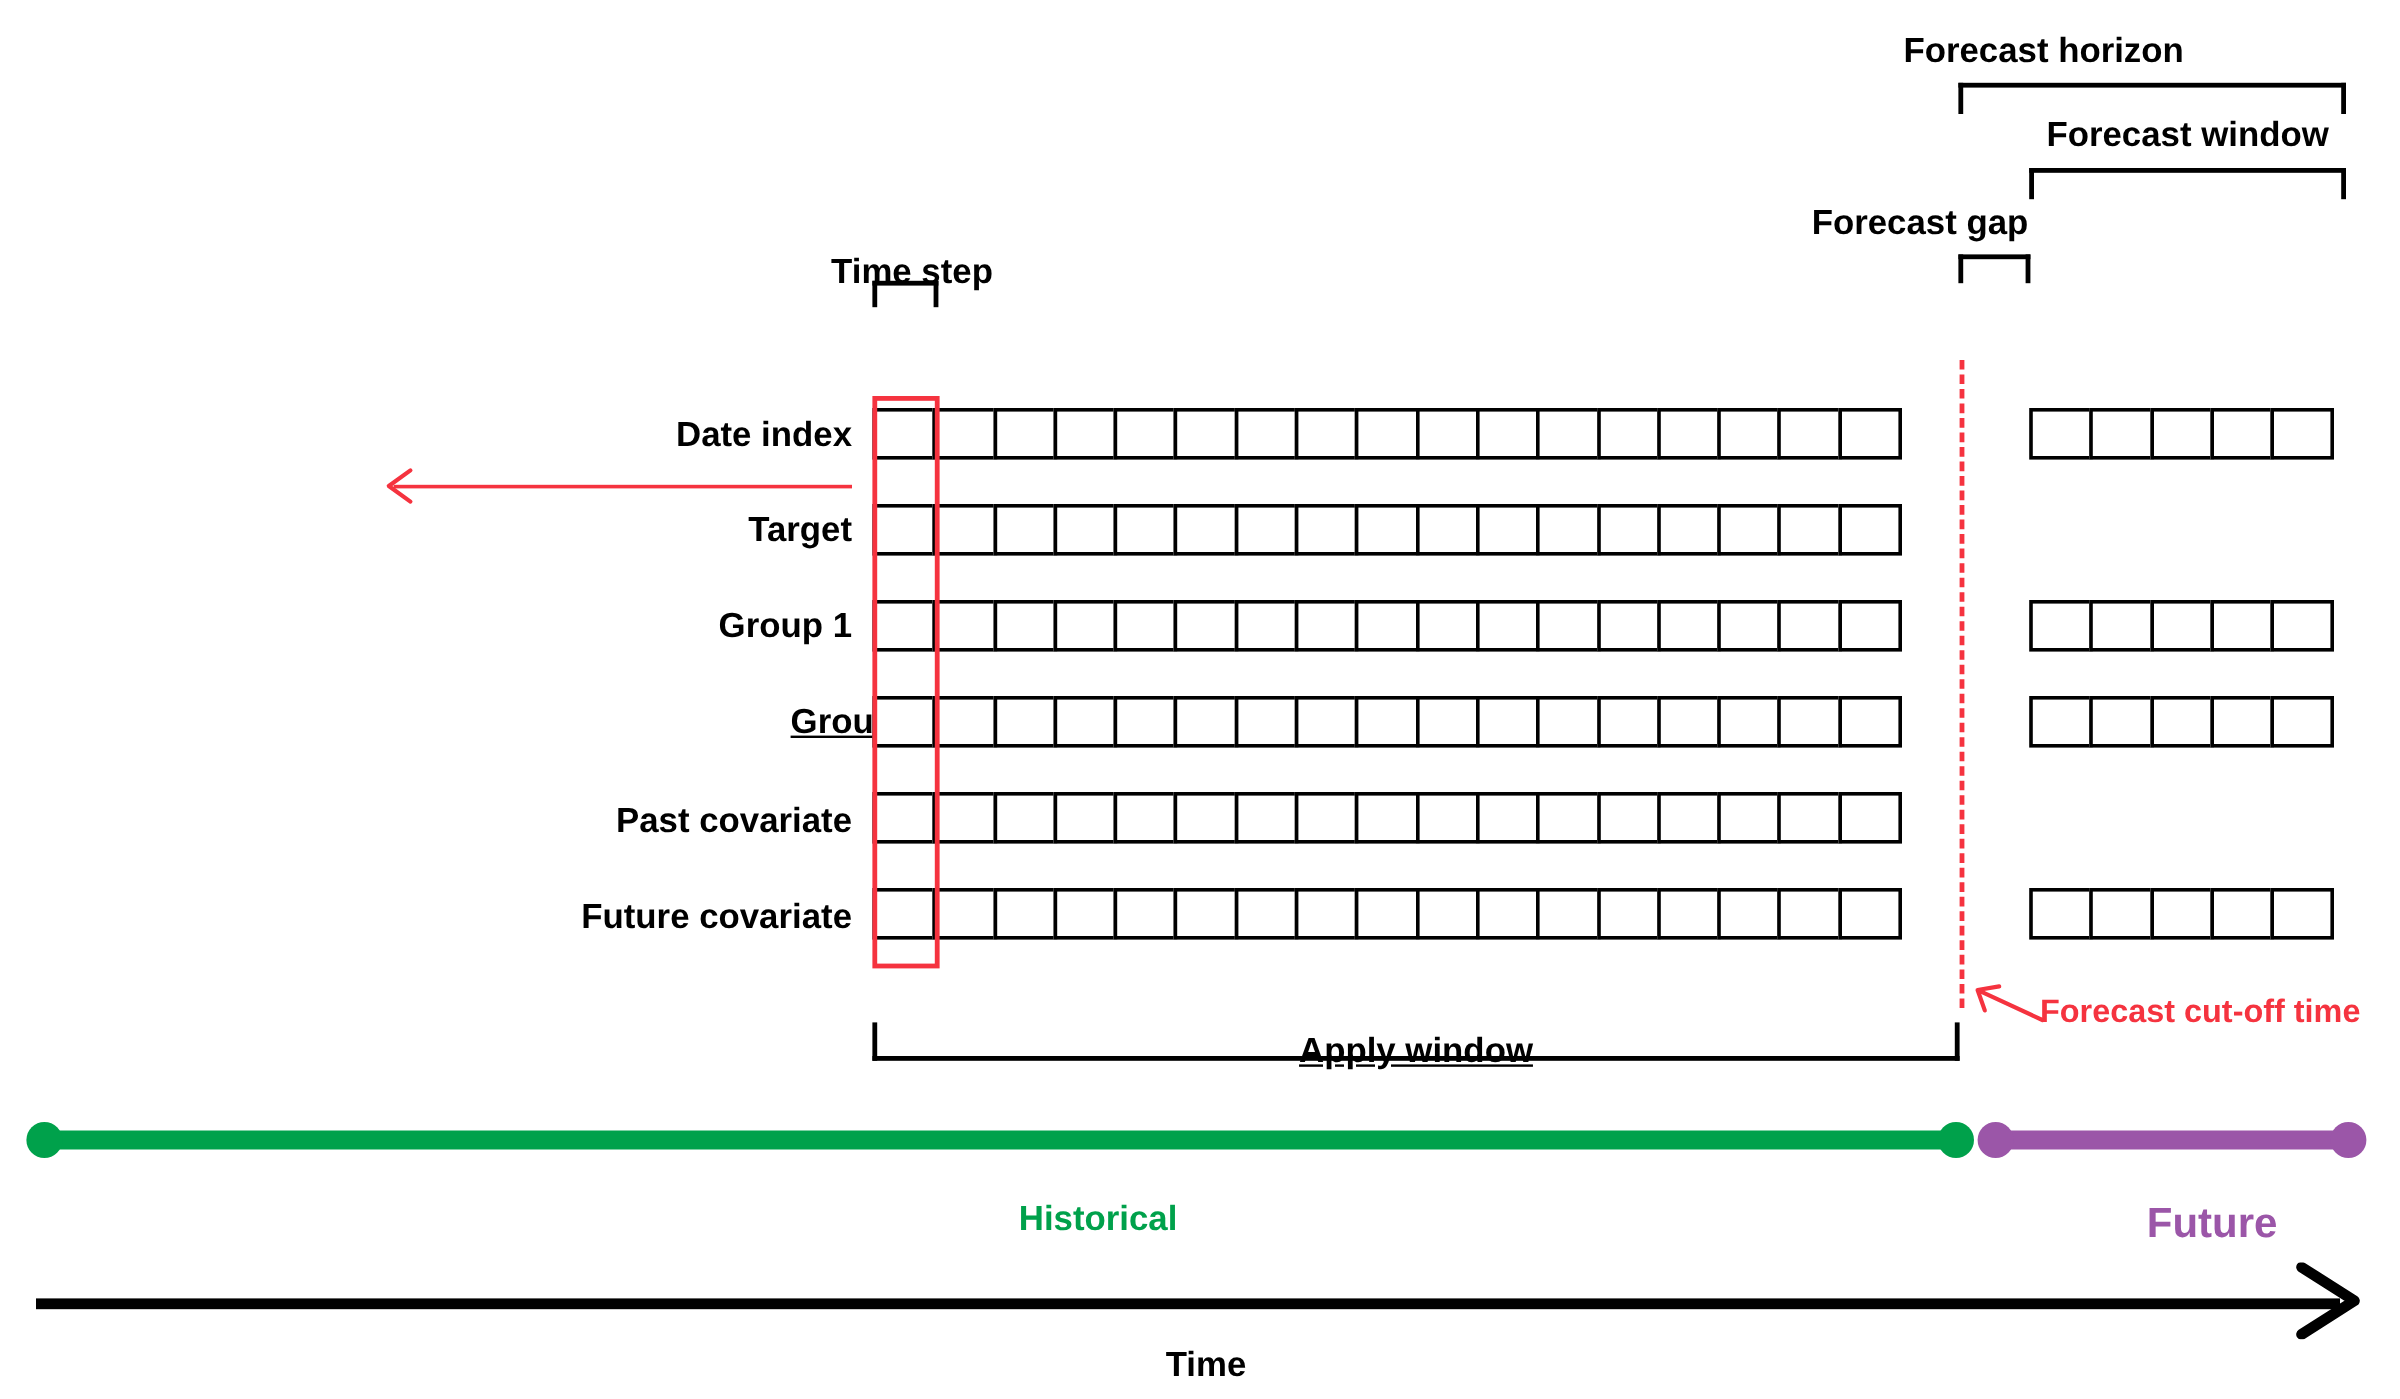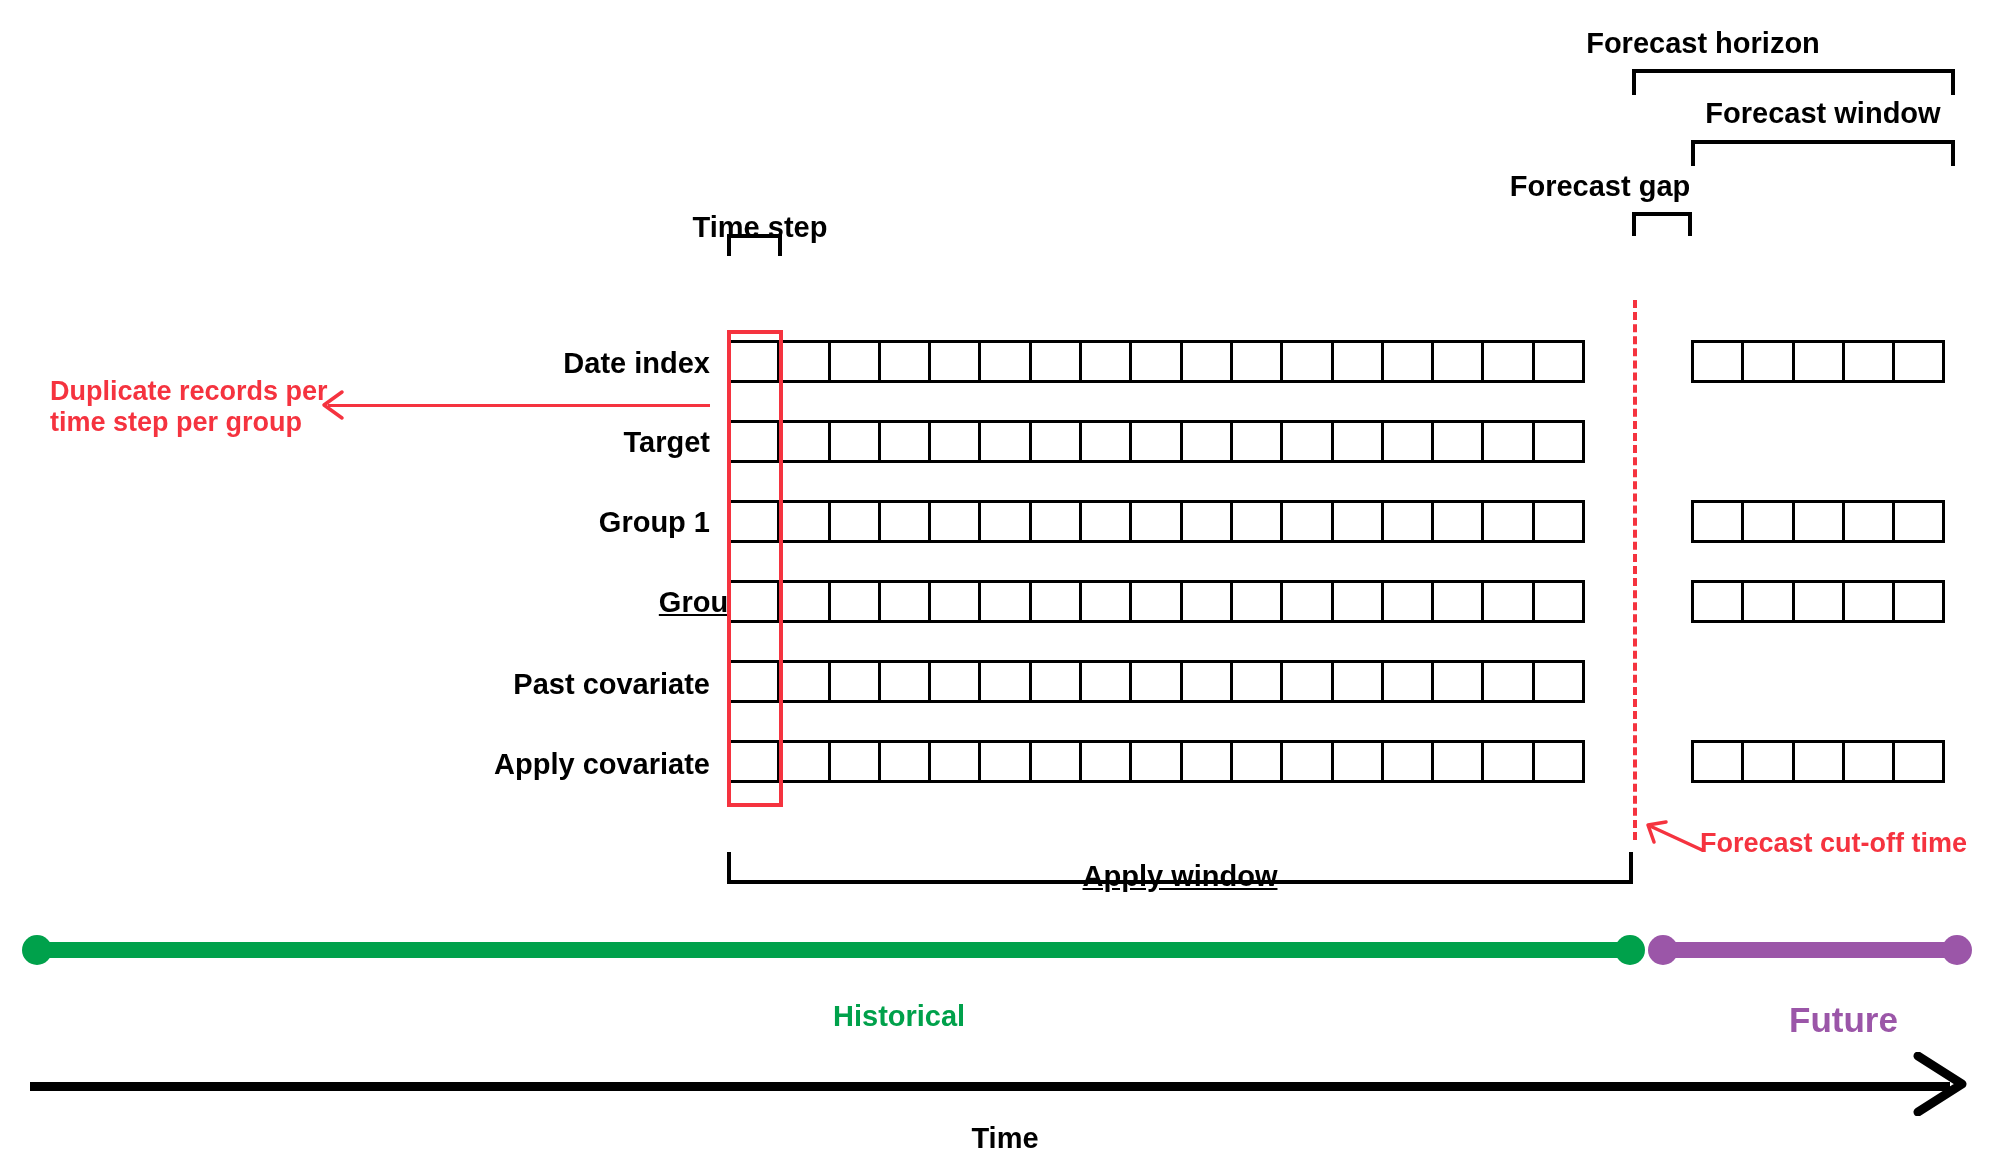--- a/index.html
+++ b/index.html
@@ -37,21 +37,21 @@
   }
   .lbl-bracket {
     font-size: 29px;
   }
   .lbl-red {
     color: #f5333f;
     font-size: 27px;
     font-weight: bold;
     white-space: nowrap;
   }
-  .lbl-green { color: #00a14b; font-size: 29px; font-weight: bold; }
+  .lbl-green { color: #00a14b; font-size: 29px; font-weight: bold; margin-left: 16px; }
   .lbl-purple { color: #9b56a8; font-size: 35px; font-weight: bold; }
 
   
   .cellrow {
     position: absolute;
     display: flex;
   }
   .cell {
     box-sizing: border-box;
     border: 3px solid #000000;
@@ -125,21 +125,21 @@
   <div class="lbl lbl-bracket" style="left:760px; top:211px; transform:translateX(-50%);">Time step</div>
   <div class="bracket-down" style="left:727px; top:234px; width:55px; height:22px;"></div>
 
   <div class="cutoff-line" style="left:1633px; top:300px; height:540px;"></div>
 
   <div class="lbl lbl-row" style="right:1290px; top:347px;margin-left:40px;">Date index</div>
   <div class="lbl lbl-row" style="right:1290px; top:426px;">Target</div>
   <div class="lbl lbl-row" style="right:1290px; top:506px;">Group 1</div>
   <div class="lbl lbl-row" style="right:1230px; top:586px;text-decoration:underline;">Group 2</div>
   <div class="lbl lbl-row" style="right:1290px; top:668px;">Past covariate</div>
-  <div class="lbl lbl-row" style="right:1290px; top:748px;">Apply covariate</div>
+  <div class="lbl lbl-row" style="right:1290px; top:748px;">Future covariate</div>
 
   <div class="cellrow" id="past-row-0" style="left:727px; top:340px;">
       <div class="cell" style="width: 53.3px; height: 43px;"></div>
       <div class="cell" style="width: 53.3px; height: 43px;"></div>
       <div class="cell" style="width: 53.3px; height: 43px;"></div>
       <div class="cell" style="width: 53.3px; height: 43px;"></div>
       <div class="cell" style="width: 53.3px; height: 43px;"></div>
       <div class="cell" style="width: 53.3px; height: 43px;"></div>
       <div class="cell" style="width: 53.3px; height: 43px;"></div>
       <div class="cell" style="width: 53.3px; height: 43px;"></div>
@@ -273,24 +273,20 @@
   <div class="cellrow" id="fut-row-5" style="left:1691px; top:740px;">
       <div class="cell" style="width: 53.3px; height: 43px;"></div>
       <div class="cell" style="width: 53.3px; height: 43px;"></div>
       <div class="cell" style="width: 53.3px; height: 43px;"></div>
       <div class="cell" style="width: 53.3px; height: 43px;"></div>
       <div class="cell" style="width: 53.3px; height: 43px;"></div>
     </div>
 
   <div class="redbox" style="left:727px; top:330px; width:56px; height:477px;"></div>
 
-  <div class="lbl-red" style="position:absolute; left:50px; top:376px; text-align:left;">
-    <div>Duplicate records per</div>
-    <div>time step per group</div>
-  </div>
 
   <div class="red-arrow-line" style="left:328px; top:404px; width:382px;"></div>
 
   <svg class="abs" style="left:318px; top:389px;" width="30" height="32" viewBox="0 0 30 32">
     <polyline points="24,3 6,16 24,29" fill="none" stroke="#f5333f" stroke-width="3.5" stroke-linecap="round" stroke-linejoin="round"></polyline>
   </svg>
 
   <div class="lbl-red" style="position:absolute; left:1700px; top:828px;">Forecast cut-off time</div>
   <svg class="abs" style="left:1640px; top:818px;" width="70" height="40" viewBox="0 0 70 40">
     <line x1="62" y1="32" x2="10" y2="8" stroke="#f5333f" stroke-width="3.5" stroke-linecap="round"></line>

